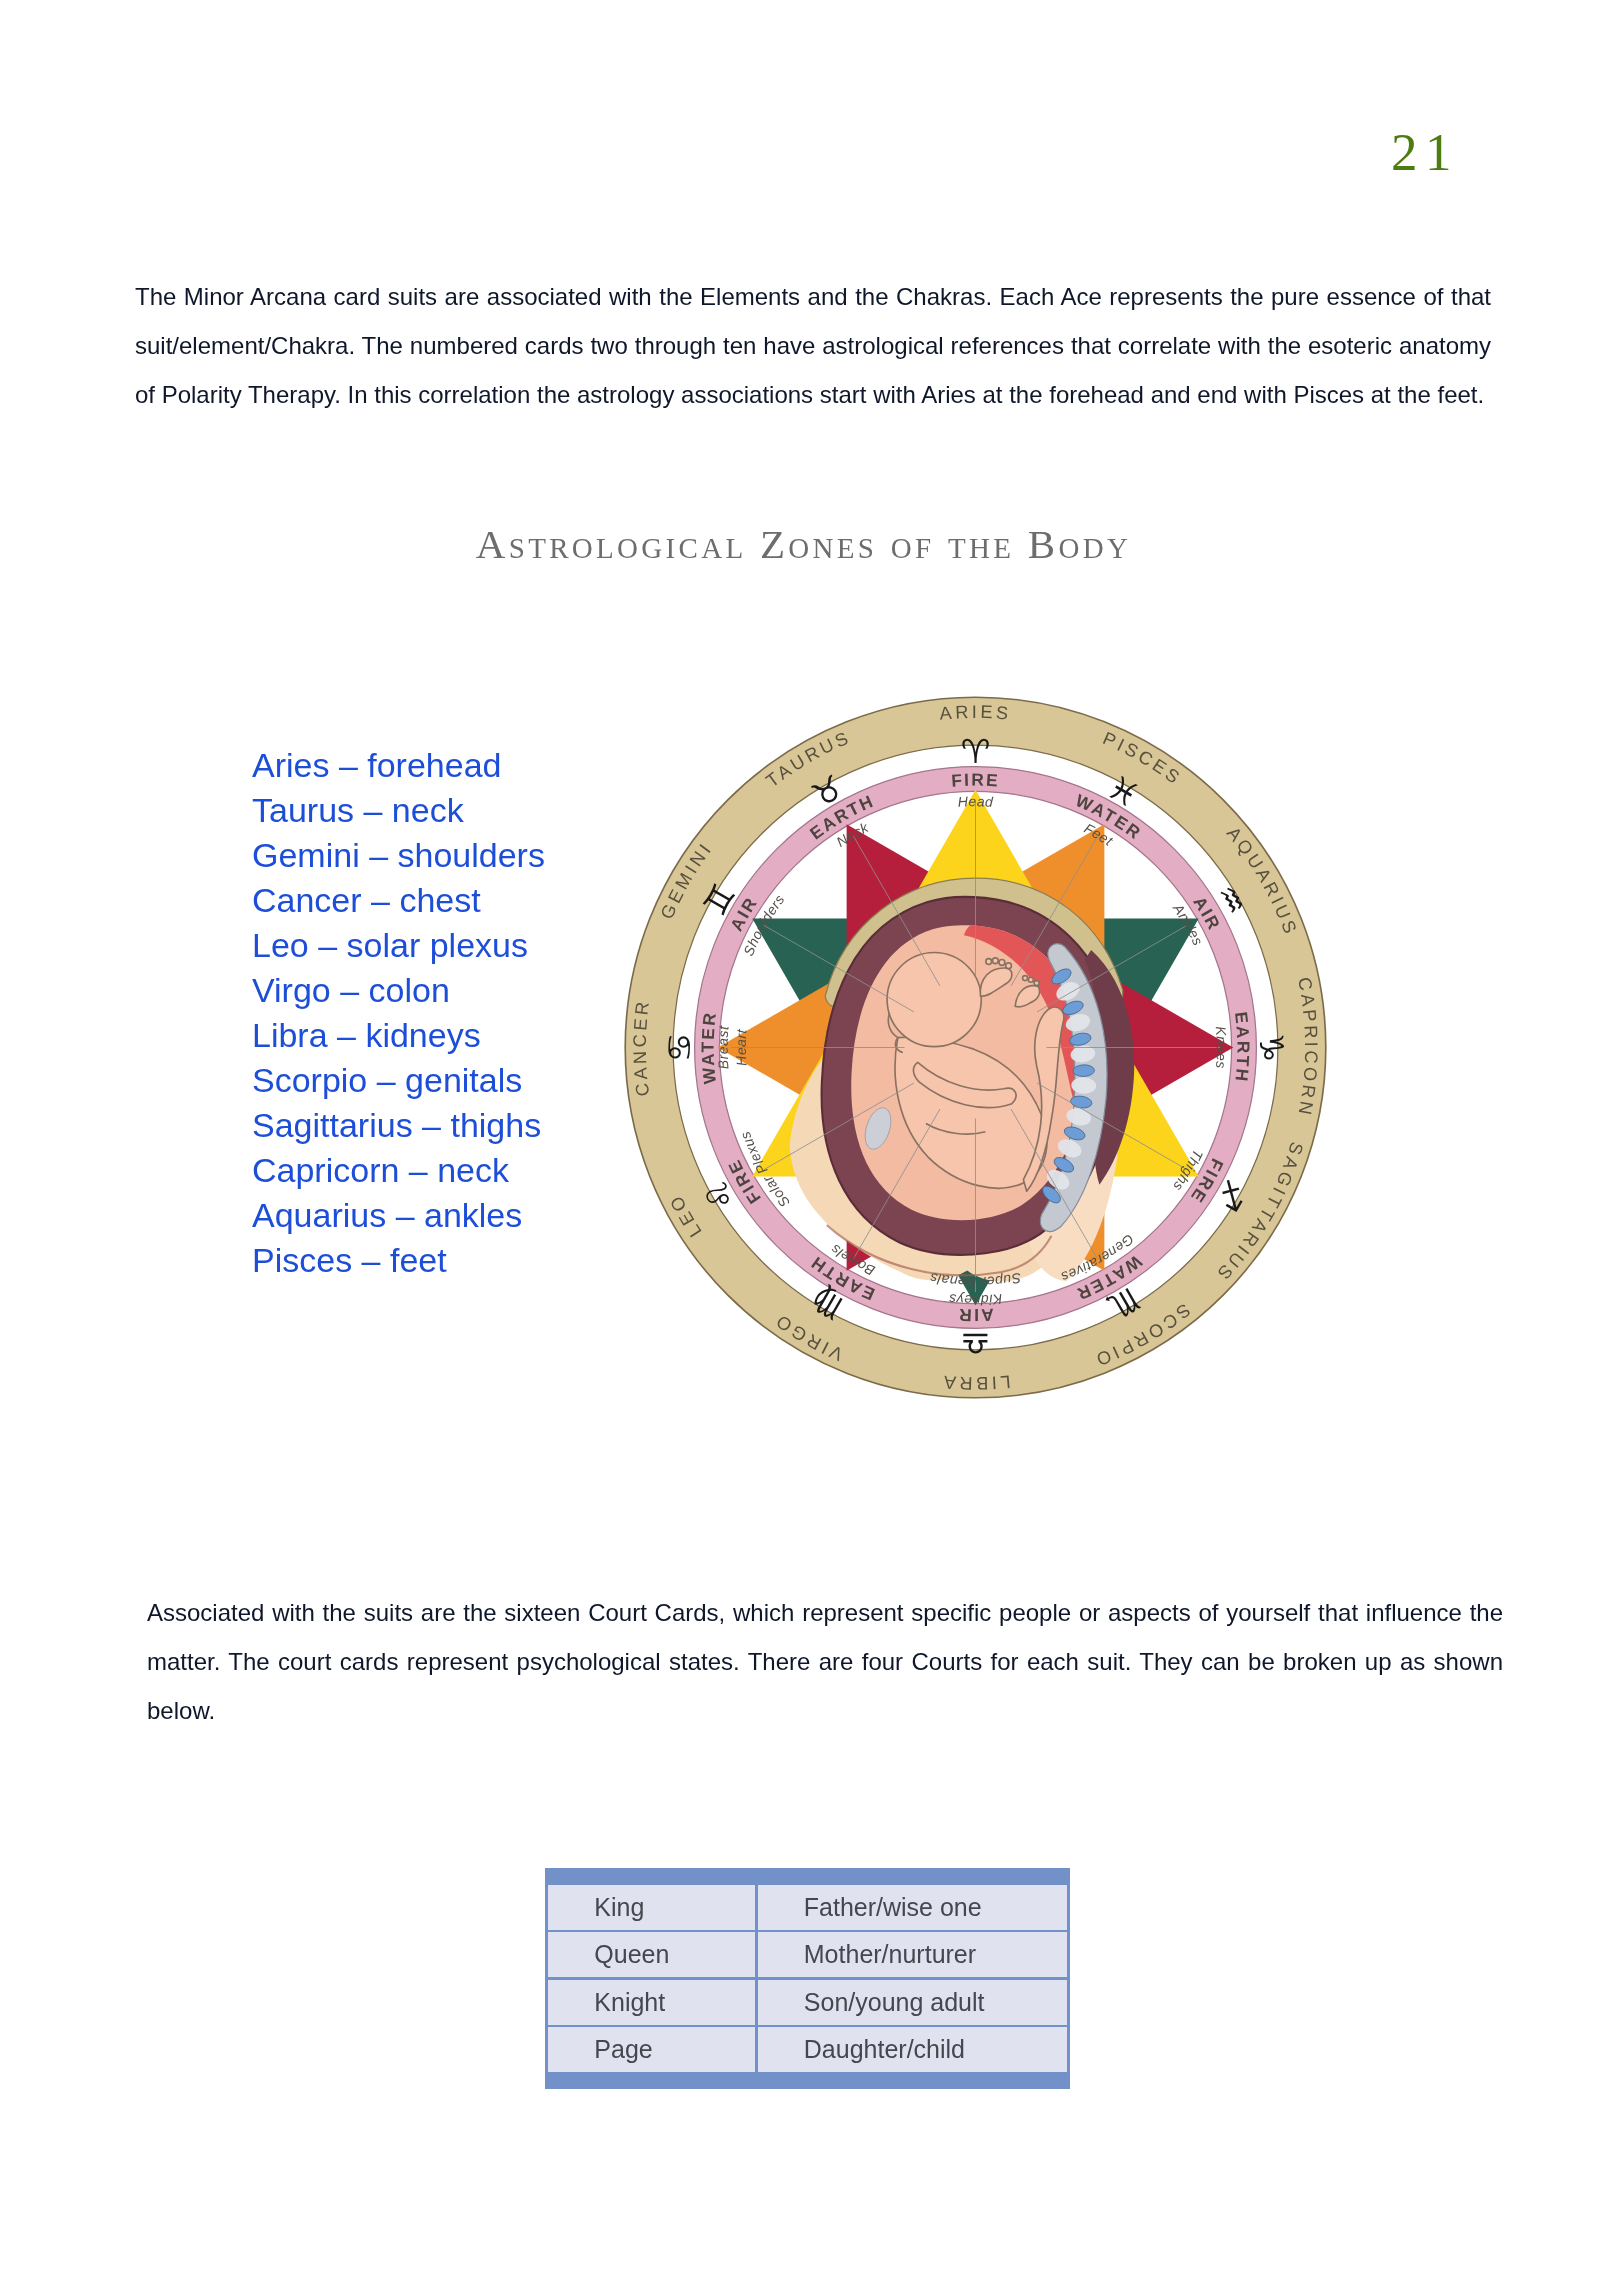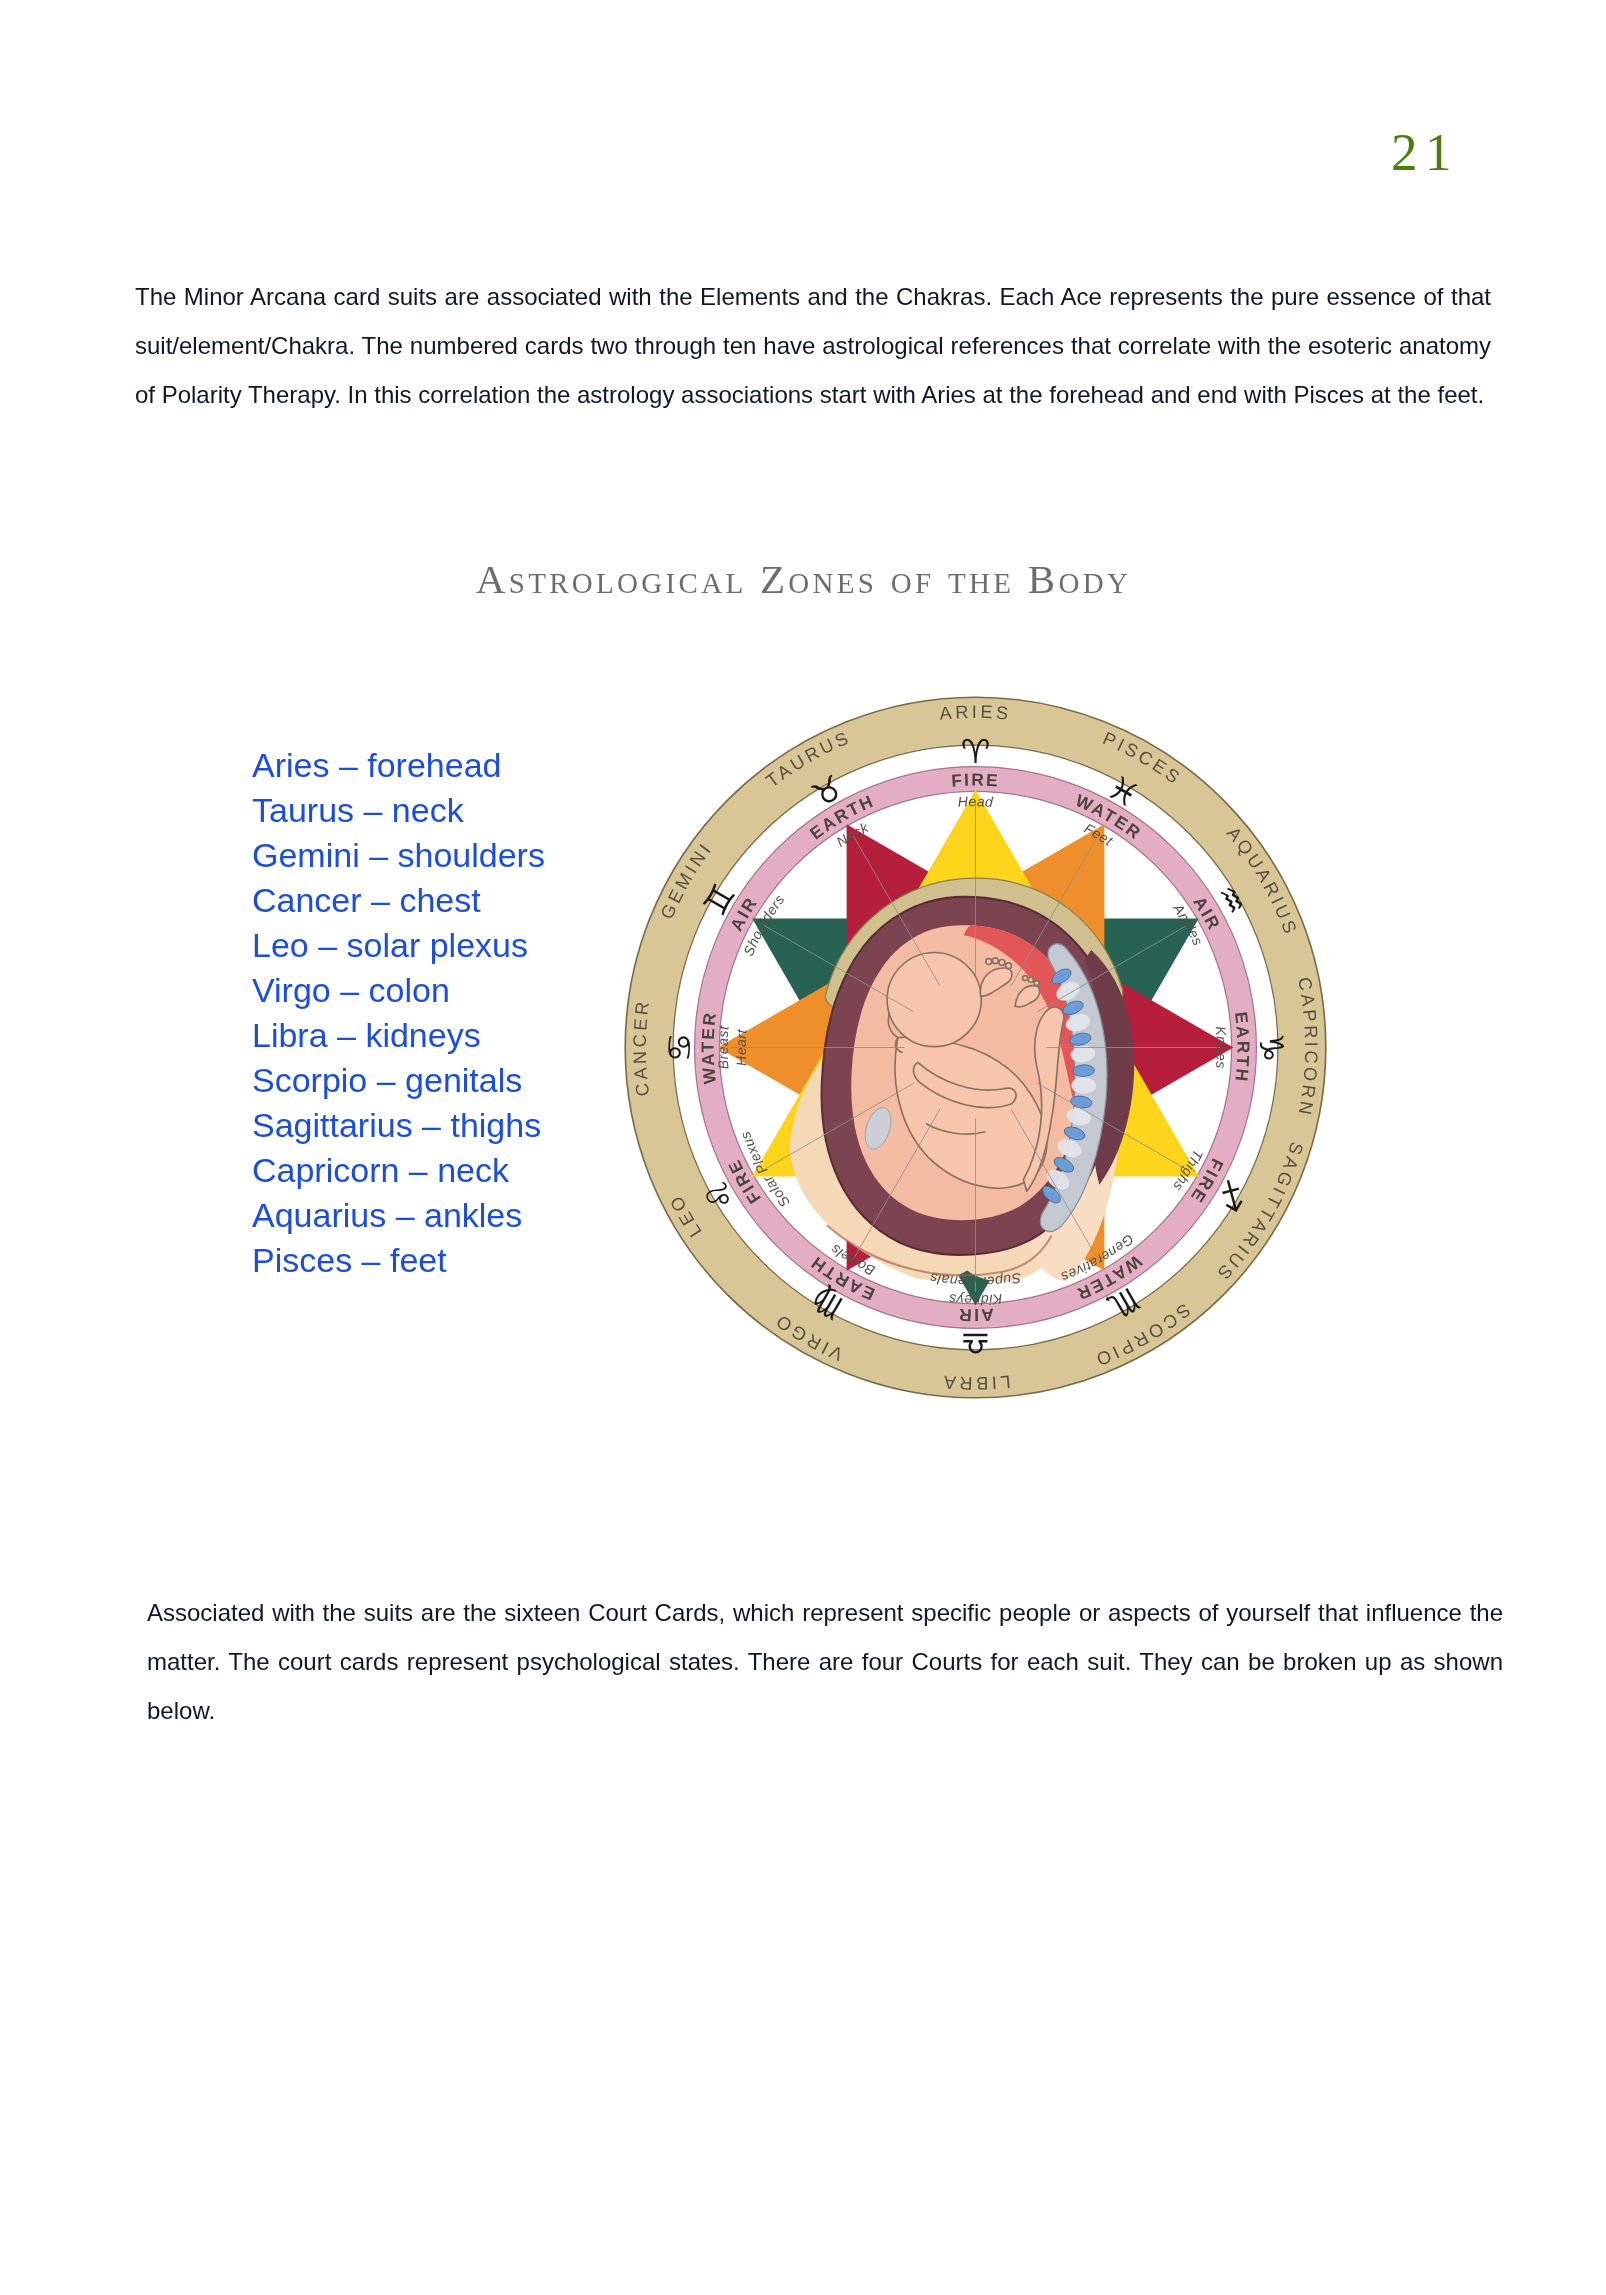--- a/index.html
+++ b/index.html
@@ -7,21 +7,21 @@
         font-family:"Liberation Sans",sans-serif;color:#131313;}
   .page-number{position:absolute;left:1391px;top:122px;width:116px;
         font-family:"Liberation Serif",serif;font-size:53px;color:#4d7c0f;letter-spacing:7.4px;}
   .body-para{position:absolute;left:135px;width:1356px;font-size:24px;line-height:49px;
         text-align:justify;color:#0f172a;}
   #para-intro{top:272px;}
   #para-court{top:1588px;margin-left:12px;}
   .section-heading{position:absolute;left:0;width:1607px;text-align:center;
         font-family:"Liberation Serif",serif;font-variant:small-caps;font-weight:400;
         font-size:41px;letter-spacing:3.3px;color:#6d6d6d;}
-  #heading-zones{top:555px;font-family:Liberation Serif, serif;}
+  #heading-zones{top:520px;font-family:Liberation Serif, serif;}
   #heading-court{top:1546px;}
   .zone-list{position:absolute;left:252px;top:743px;font-size:34px;line-height:45px;color:#1d4ed8;}
   .zone-list div{height:45px;}
   #zodiac-svg{position:absolute;left:612px;top:684px;}
   .zname{font-family:"Liberation Sans",sans-serif;font-size:22px;letter-spacing:4px;fill:#57503e;}
   .ename{font-family:"Liberation Sans",sans-serif;font-size:21px;font-weight:bold;letter-spacing:2.5px;fill:#4d443f;}
   .glyph{font-family:"DejaVu Sans",sans-serif;font-size:40px;fill:#181818;}
   .bodylabel{font-family:"Liberation Sans",sans-serif;font-size:17px;font-style:italic;fill:#53504a;letter-spacing:.5px;}
   .court-table{position:absolute;left:545px;top:1868px;width:525px;box-sizing:border-box;
         background:#7291c8;padding:16.5px 3.3px;display:grid;grid-template-columns:207px 1fr;gap:2.5px;}
@@ -243,15 +243,25 @@
         <text class="zname" text-anchor="middle"><textPath href="#arc-330-399" xlink:href="#arc-330-399" startOffset="50%">TAURUS</textPath></text>
         <text class="glyph" text-anchor="middle"><textPath href="#arc-330-344" xlink:href="#arc-330-344" startOffset="50%">♉</textPath></text>
         <text class="ename" text-anchor="middle"><textPath href="#arc-330-317" xlink:href="#arc-330-317" startOffset="50%">EARTH</textPath></text>
         <text class="bodylabel" text-anchor="middle"><textPath href="#arc-330-292" xlink:href="#arc-330-292" startOffset="50%">Neck</textPath></text>
       </g>
   </svg>
 
 
   <div class="body-para" id="para-court">Associated with the suits are the sixteen Court Cards, which represent specific people or aspects of yourself that influence the matter. The court cards represent psychological states. There are four Courts for each suit. They can be broken up as shown below.</div>
 
+  <div class="court-table">
+    <div class="court-cell">King</div>
+    <div class="court-cell">Father/wise one</div>
+    <div class="court-cell">Queen</div>
+    <div class="court-cell">Mother/nurturer</div>
+    <div class="court-cell">Knight</div>
+    <div class="court-cell">Son/young adult</div>
+    <div class="court-cell">Page</div>
+    <div class="court-cell">Daughter/child</div>
+  </div>
 
 </div>
 
 
 </body></html>

